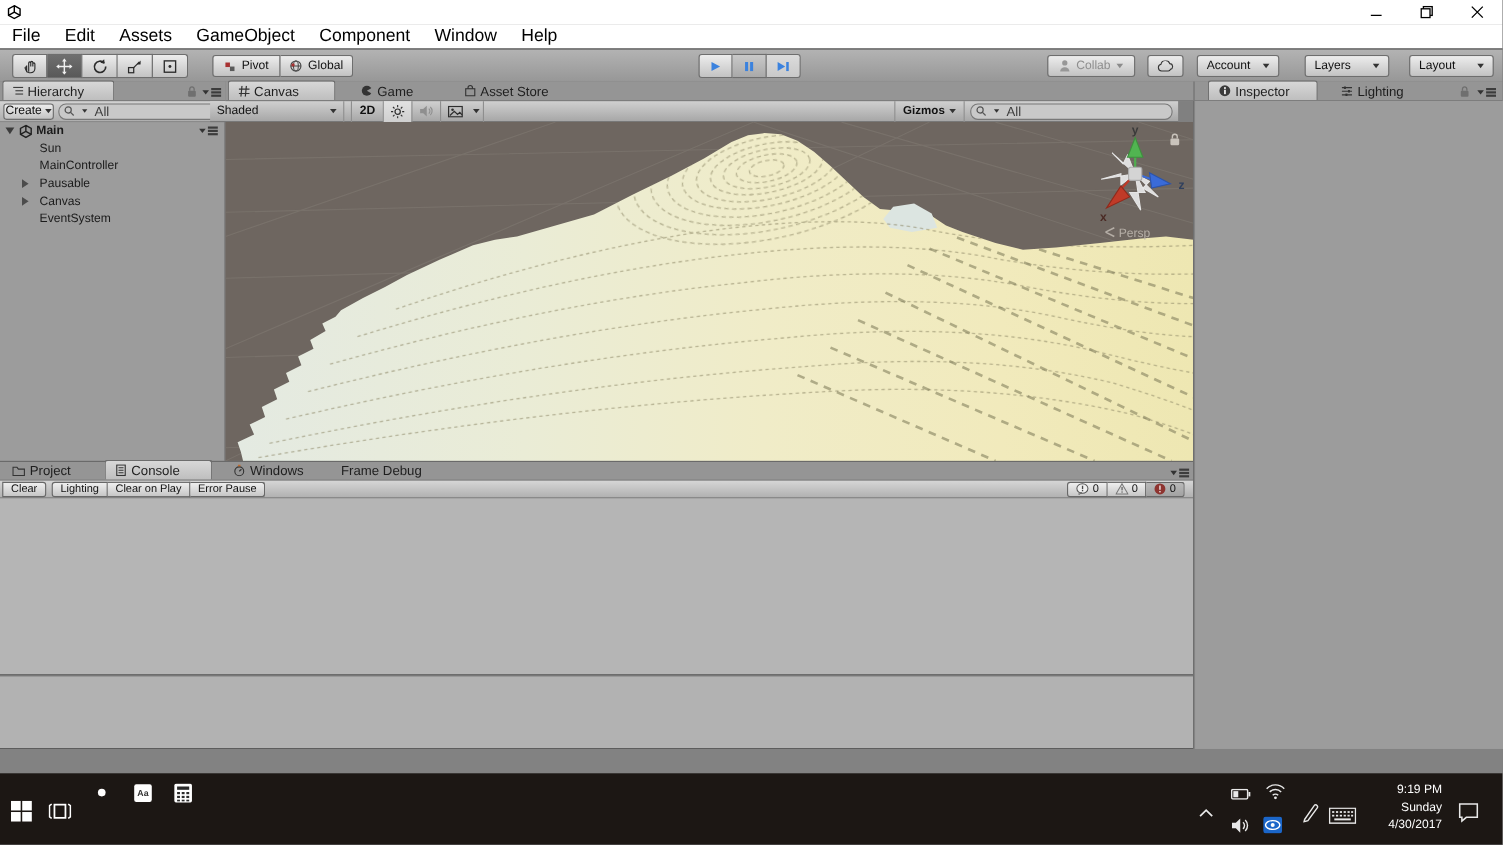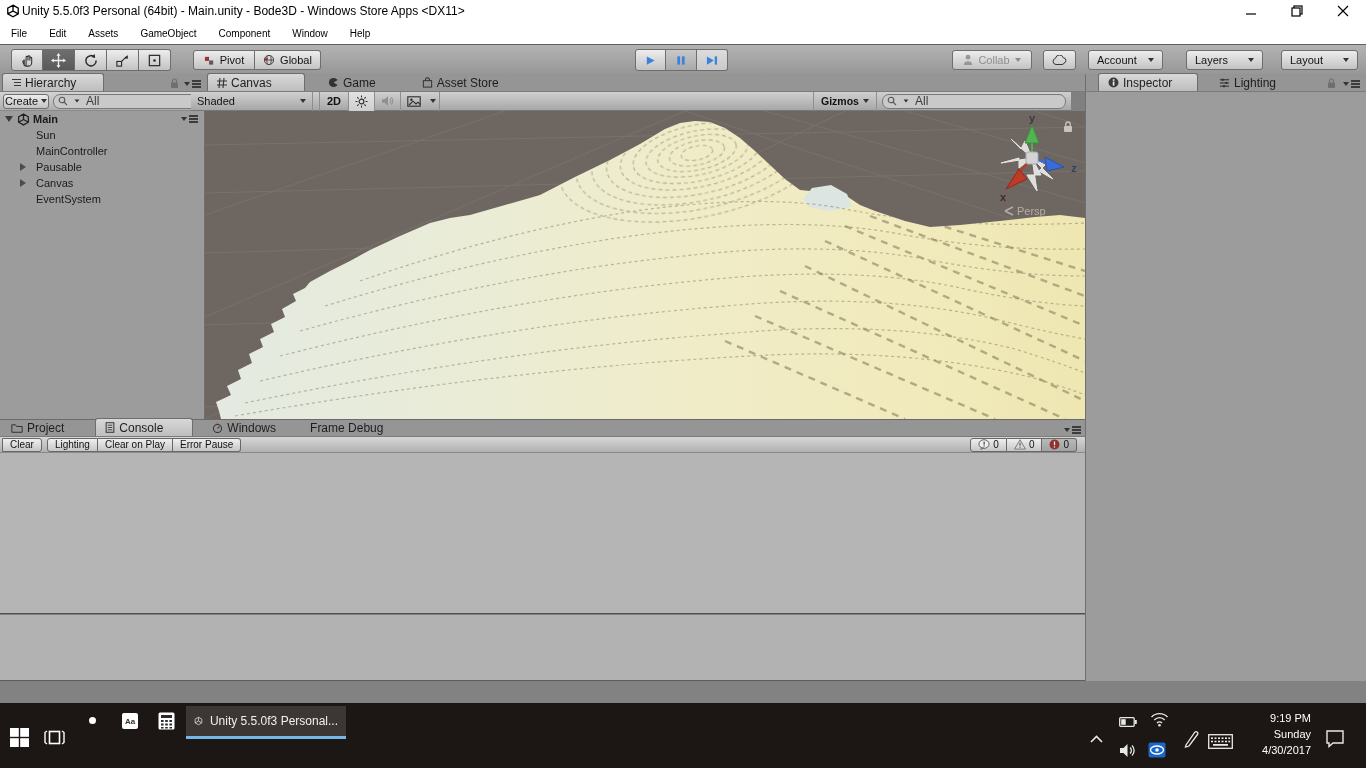--- a/index.html
+++ b/index.html
@@ -4,21 +4,21 @@
 <style>
   html,body{margin:0;padding:0}
   body{width:1366px;height:768px;overflow:hidden;position:relative;background:#808080;
        font-family:"Liberation Sans",sans-serif;color:#111;-webkit-font-smoothing:antialiased}
   .abs{position:absolute}
   svg{display:block}
   
   #titlebar{left:0;top:0;width:1366px;height:22px;background:#fff;display:flex;align-items:center}
   #titlebar .ttl{font-size:12px;color:#000;margin-left:6px;white-space:nowrap}
   .wctl{width:46px;height:22px;display:flex;align-items:center;justify-content:center}
-  #menubar{left:0;top:22px;width:1366px;height:22px;background:#fff;display:flex;align-items:flex-end;font-size:10px}
+  #menubar{left:0;top:22px;width:1366px;height:22px;background:#fff;display:flex;align-items:flex-end;font-size:16px}
   #menubar .mi{padding:0 11px;height:22px;display:flex;align-items:center;color:#000}
   
   #toolbar{left:0;top:44px;width:1366px;height:30px;background:linear-gradient(#b3b3b3,#979797);border-top:1px solid #5f5f5f;box-sizing:border-box}
   .ubtn{background:linear-gradient(#ededed,#c3c3c3);border:1px solid #6e6e6e;color:#111;display:flex;align-items:center;justify-content:center;gap:5px;font-size:11px;box-sizing:border-box}
   .grp{display:flex}
   .grp .ubtn{border-radius:0;border-left-width:0}
   .grp .ubtn:first-child{border-radius:3px 0 0 3px;border-left-width:1px}
   .grp .ubtn:last-child{border-radius:0 3px 3px 0}
   .ubtn.dark{background:linear-gradient(#6f6f6f,#595959);color:#f2f2f2}
   .ubtn.lite{background:linear-gradient(#dcdcdc,#c9c9c9)}
@@ -67,21 +67,20 @@
 </style>
 </head>
 <body>
 
 <div class="abs" id="titlebar">
   <span class="abs" style="left:6px;top:4px">
     <svg width="14" height="14" viewBox="0 0 24 24">
         <path d="M12 2 L21 7 L21 17 L12 22 L3 17 L3 7 Z M12 2 V12 M3 17 L12 12 M21 17 L12 12" fill="none" stroke="#000" stroke-width="2.2"></path>
       </svg>
   </span>
-  <span class="ttl" style="margin-left:22px">Unity 5.5.0f3 Personal (64bit) - Main.unity - Bode3D - Windows Store Apps &lt;DX11&gt;</span>
   <div class="abs" style="right:0;top:0;display:flex">
     <div class="wctl">
         <svg width="11" height="11">
           <line x1="0" y1="8" x2="10" y2="8" stroke="#000" stroke-width="1.2"></line>
         </svg>
       </div>
     <div class="wctl">
         <svg width="12" height="12">
           <rect x="3" y="1" width="8" height="8" fill="none" stroke="#000" stroke-width="1.2"></rect>
           <rect x="1" y="3" width="8" height="8" fill="#fff" stroke="#000" stroke-width="1.2"></rect>
@@ -599,26 +598,20 @@
           <rect x="11.4" y="8" width="2.6" height="2"></rect>
           <rect x="3" y="11.5" width="2.6" height="2"></rect>
           <rect x="7.2" y="11.5" width="2.6" height="2"></rect>
           <rect x="11.4" y="11.5" width="2.6" height="2"></rect>
           <rect x="3" y="15" width="2.6" height="1.5"></rect>
           <rect x="7.2" y="15" width="2.6" height="1.5"></rect>
           <rect x="11.4" y="15" width="2.6" height="1.5"></rect>
         </g>
       </svg>
   </span>
-  <div class="abs" id="tb-active">
-    <svg width="16" height="16" viewBox="0 0 24 24">
-        <path d="M12 2 L21 7 L21 17 L12 22 L3 17 L3 7 Z M12 2 V12 M3 17 L12 12 M21 17 L12 12" fill="none" stroke="#d6d6d6" stroke-width="2.2"></path>
-      </svg>
-    <span>Unity 5.5.0f3 Personal...</span>
-  </div>
   <span class="abs" style="left:1090px;top:32px">
     <svg width="13" height="8" viewBox="0 0 13 8">
         <path d="M1 7 L6.5 1.5 L12 7" fill="none" stroke="#e8e8e8" stroke-width="1.6"></path>
       </svg>
   </span>
   <span class="abs" style="left:1119px;top:14px">
     <svg width="18" height="10" viewBox="0 0 18 10">
         <rect x="0.7" y="0.7" width="14.5" height="8.6" rx="1" fill="none" stroke="#e8e8e8" stroke-width="1.3"></rect>
         <rect x="16" y="3" width="1.8" height="4" fill="#e8e8e8"></rect>
         <rect x="2.2" y="2.2" width="4.5" height="5.6" fill="#e8e8e8"></rect>

